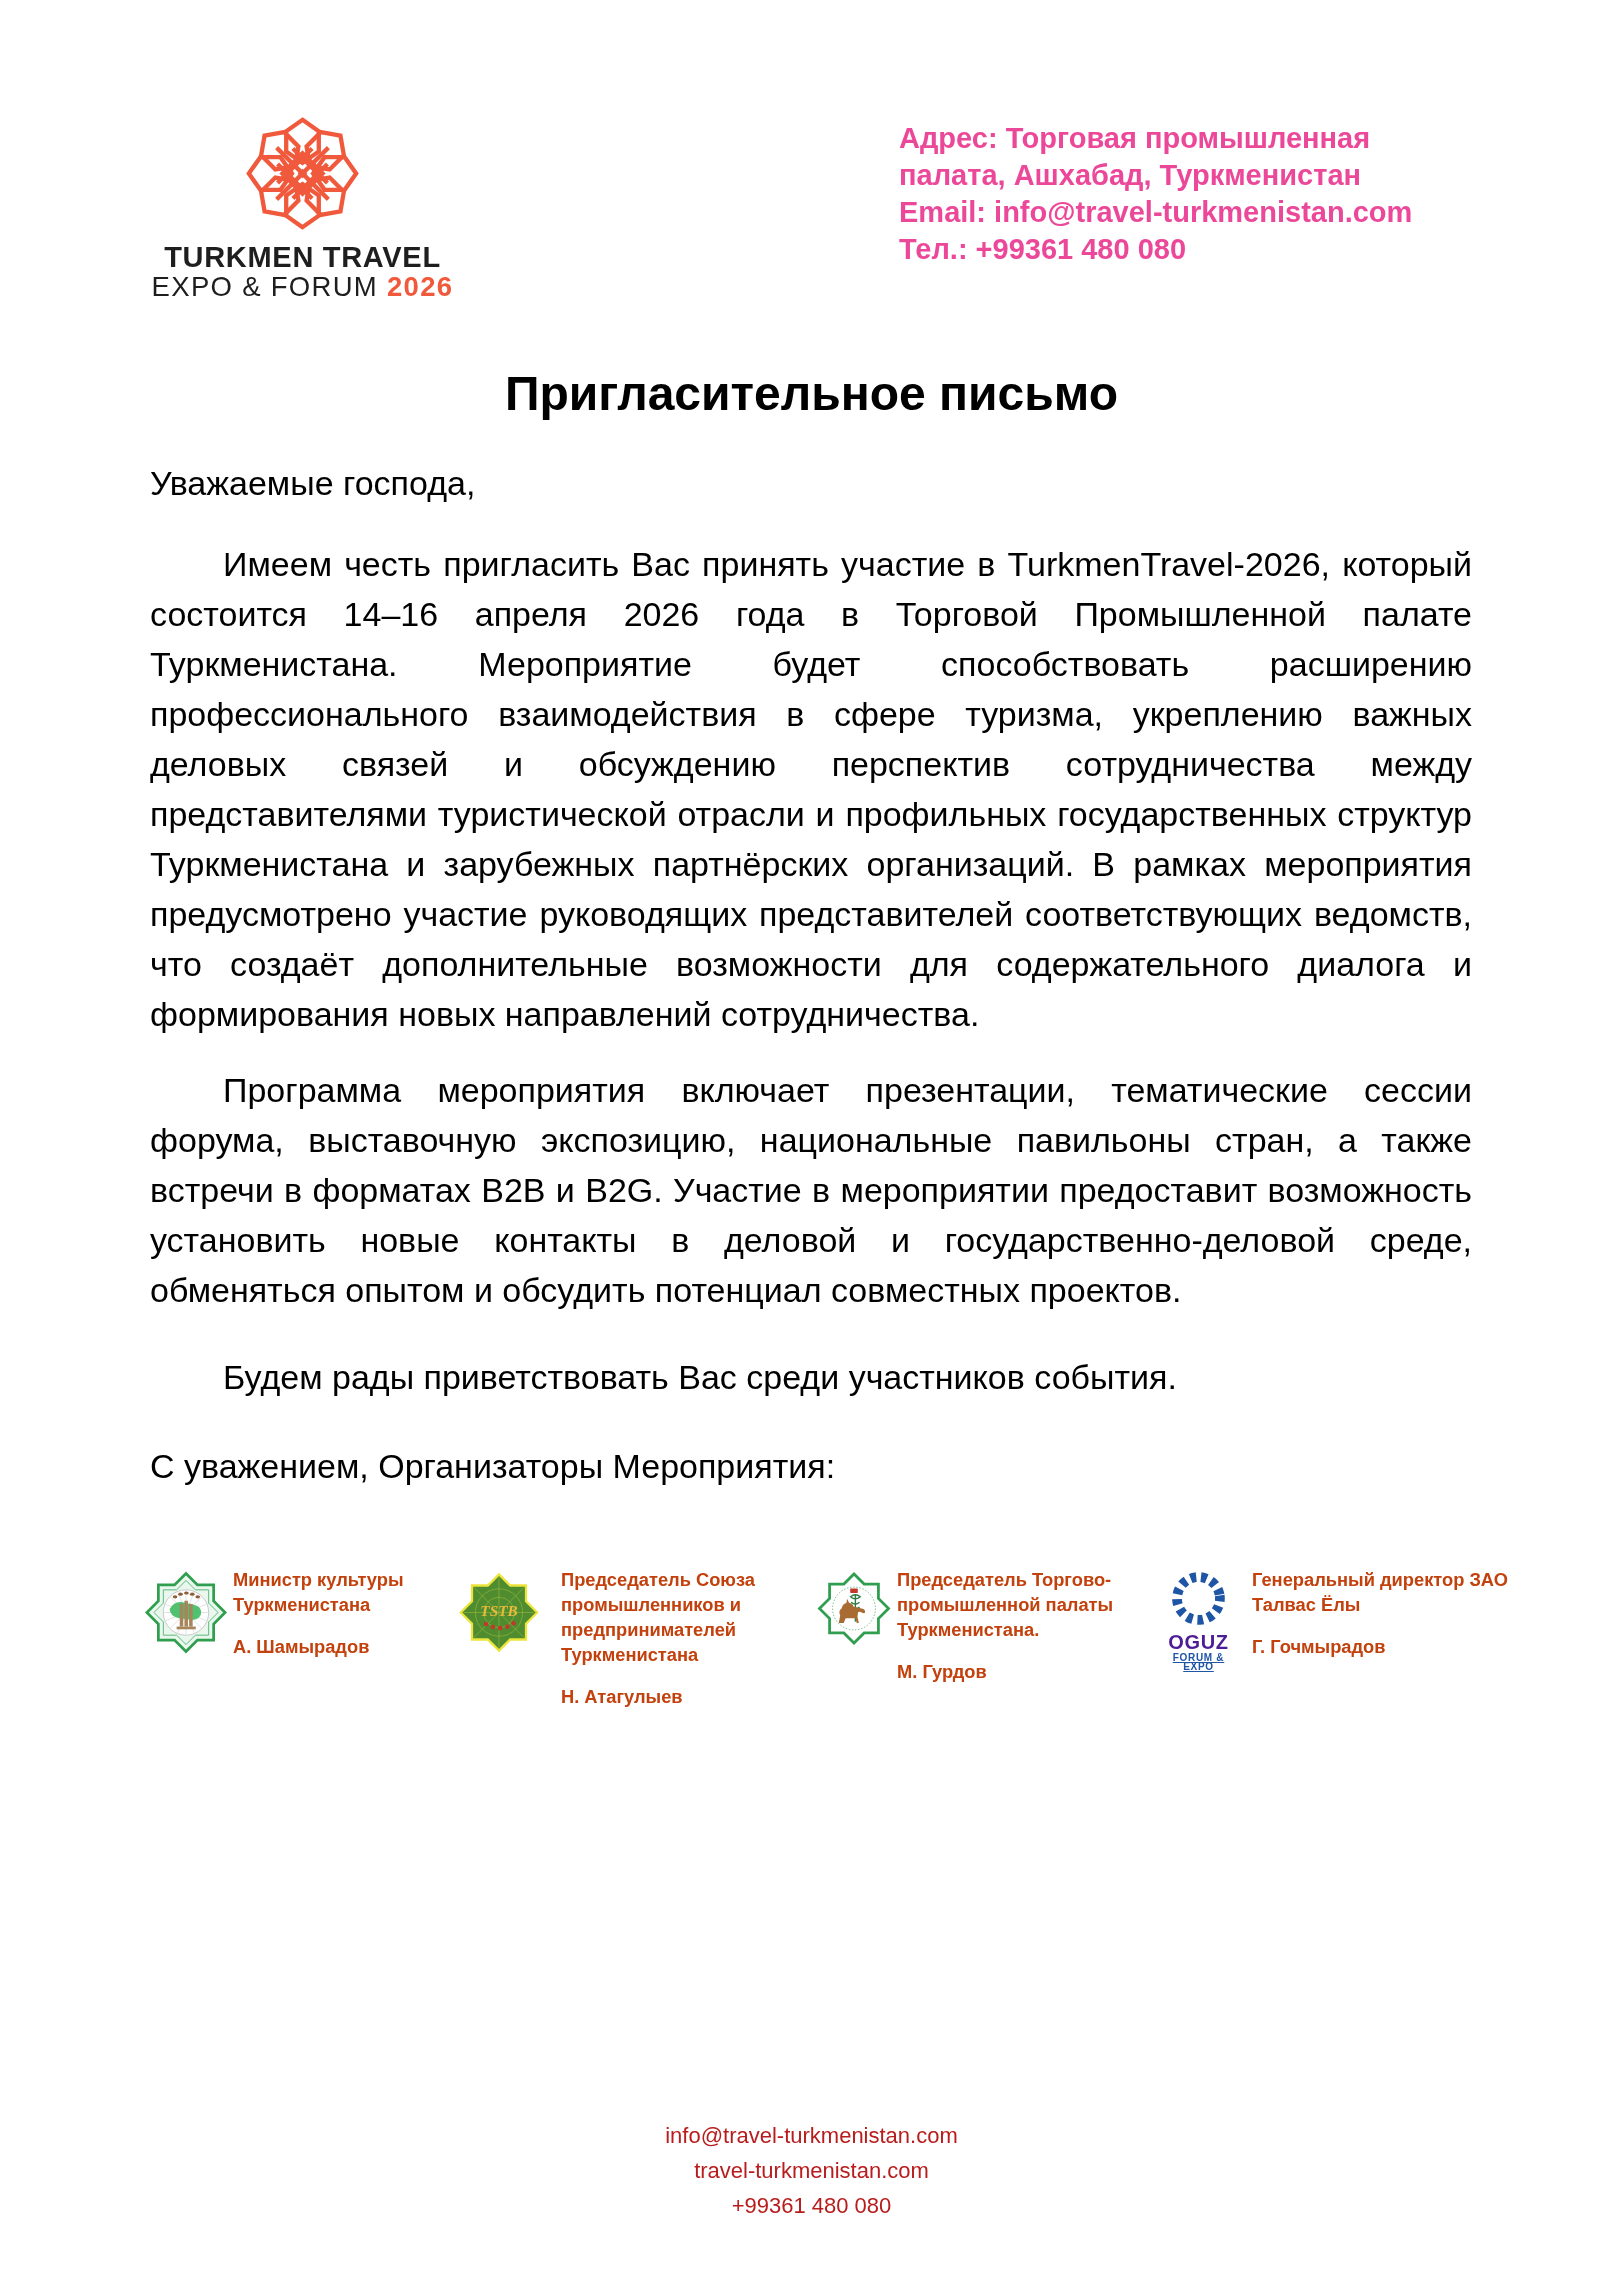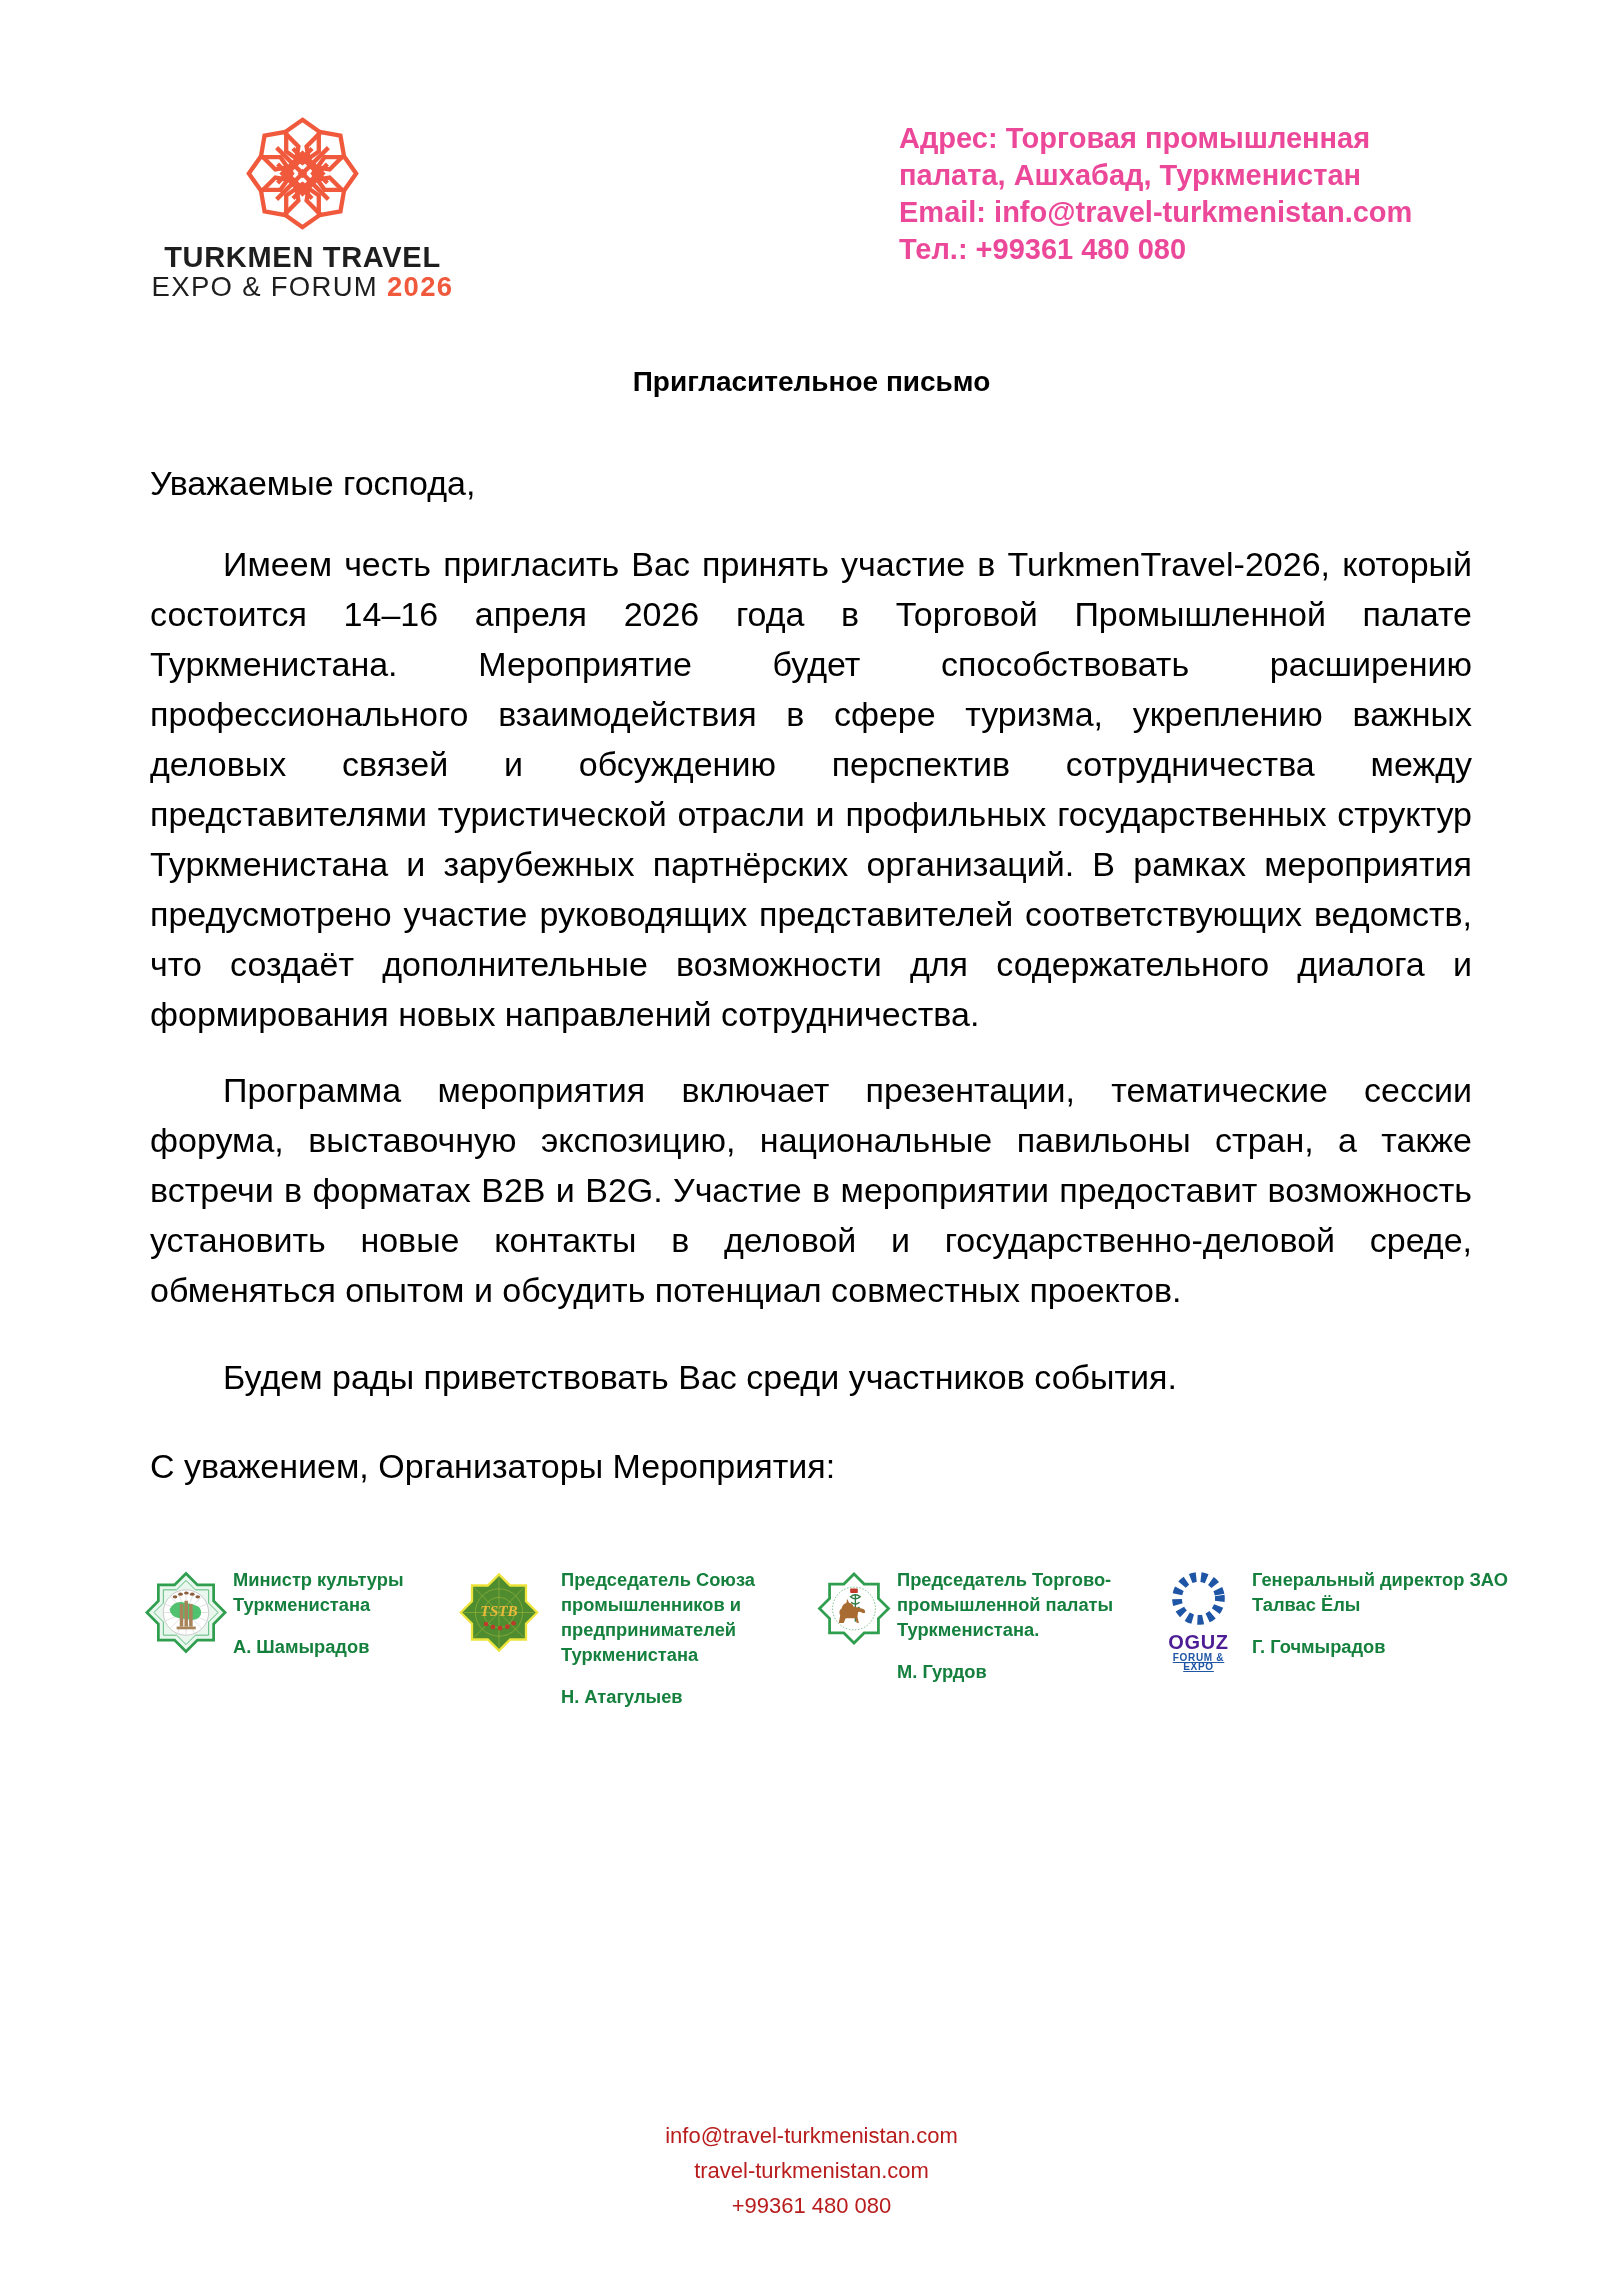--- a/index.html
+++ b/index.html
@@ -11,36 +11,36 @@
   .logo-ornament{display:block;margin:0 auto 10.5px auto;}
   .logo-line1{font-size:29px;font-weight:800;letter-spacing:0.7px;color:#1e1e1e;line-height:30px;}
   .logo-line2{font-size:27.5px;font-weight:500;letter-spacing:1.3px;color:#1e1e1e;line-height:30px;}
   .logo-year{color:#f0593c;font-weight:600;}
 
   .contacts{position:absolute;left:899px;top:120px;width:582px;
             font-size:29px;font-weight:700;line-height:37px;color:#ec4899;}
 
   
   .title{position:absolute;left:0;top:366px;width:1623px;text-align:center;
-         font-size:28px;font-weight:700;color:#000;}
+         font-size:48px;font-weight:700;color:#000;}
 
   .letter-body{position:absolute;left:150px;top:458px;width:1322px;
                font-size:34px;line-height:50px;color:#000;}
   .letter-body p{margin:0;}
   .p-greeting{margin-bottom:31px !important;}
   .p-indent{text-indent:73px;text-align:justify;}
   .p-first{margin-bottom:26px !important;}
   .p-second{margin-bottom:37px !important;}
   .p-third{margin-bottom:39px !important;text-align:left;}
   .p-closing{text-align:left;}
 
   
   .sig{position:absolute;top:1566px;}
   .sig-icon{position:absolute;top:0;left:0;}
-  .sig-text{position:absolute;top:1.3px;font-size:18.3px;font-weight:700;line-height:25px;color:#15803d;}
+  .sig-text{position:absolute;top:1.3px;font-size:18.3px;font-weight:700;line-height:25px;color:#c2410c;}
   .sig-name{margin-top:17px;font-weight:700;}
   #sig1{left:143px;width:307px;height:183px;}
   #sig1 .sig-text{left:90px;width:196px;}
   #sig2{left:457px;width:327px;height:183px;}
   #sig2 .sig-text{left:104px;width:216px;}
   #sig3{left:816px;width:334px;height:183px;}
   #sig3 .sig-text{left:81px;width:236px;}
   #sig4{left:1166px;width:366px;height:183px;}
   #sig4 .sig-text{left:86px;width:288px;}
 

